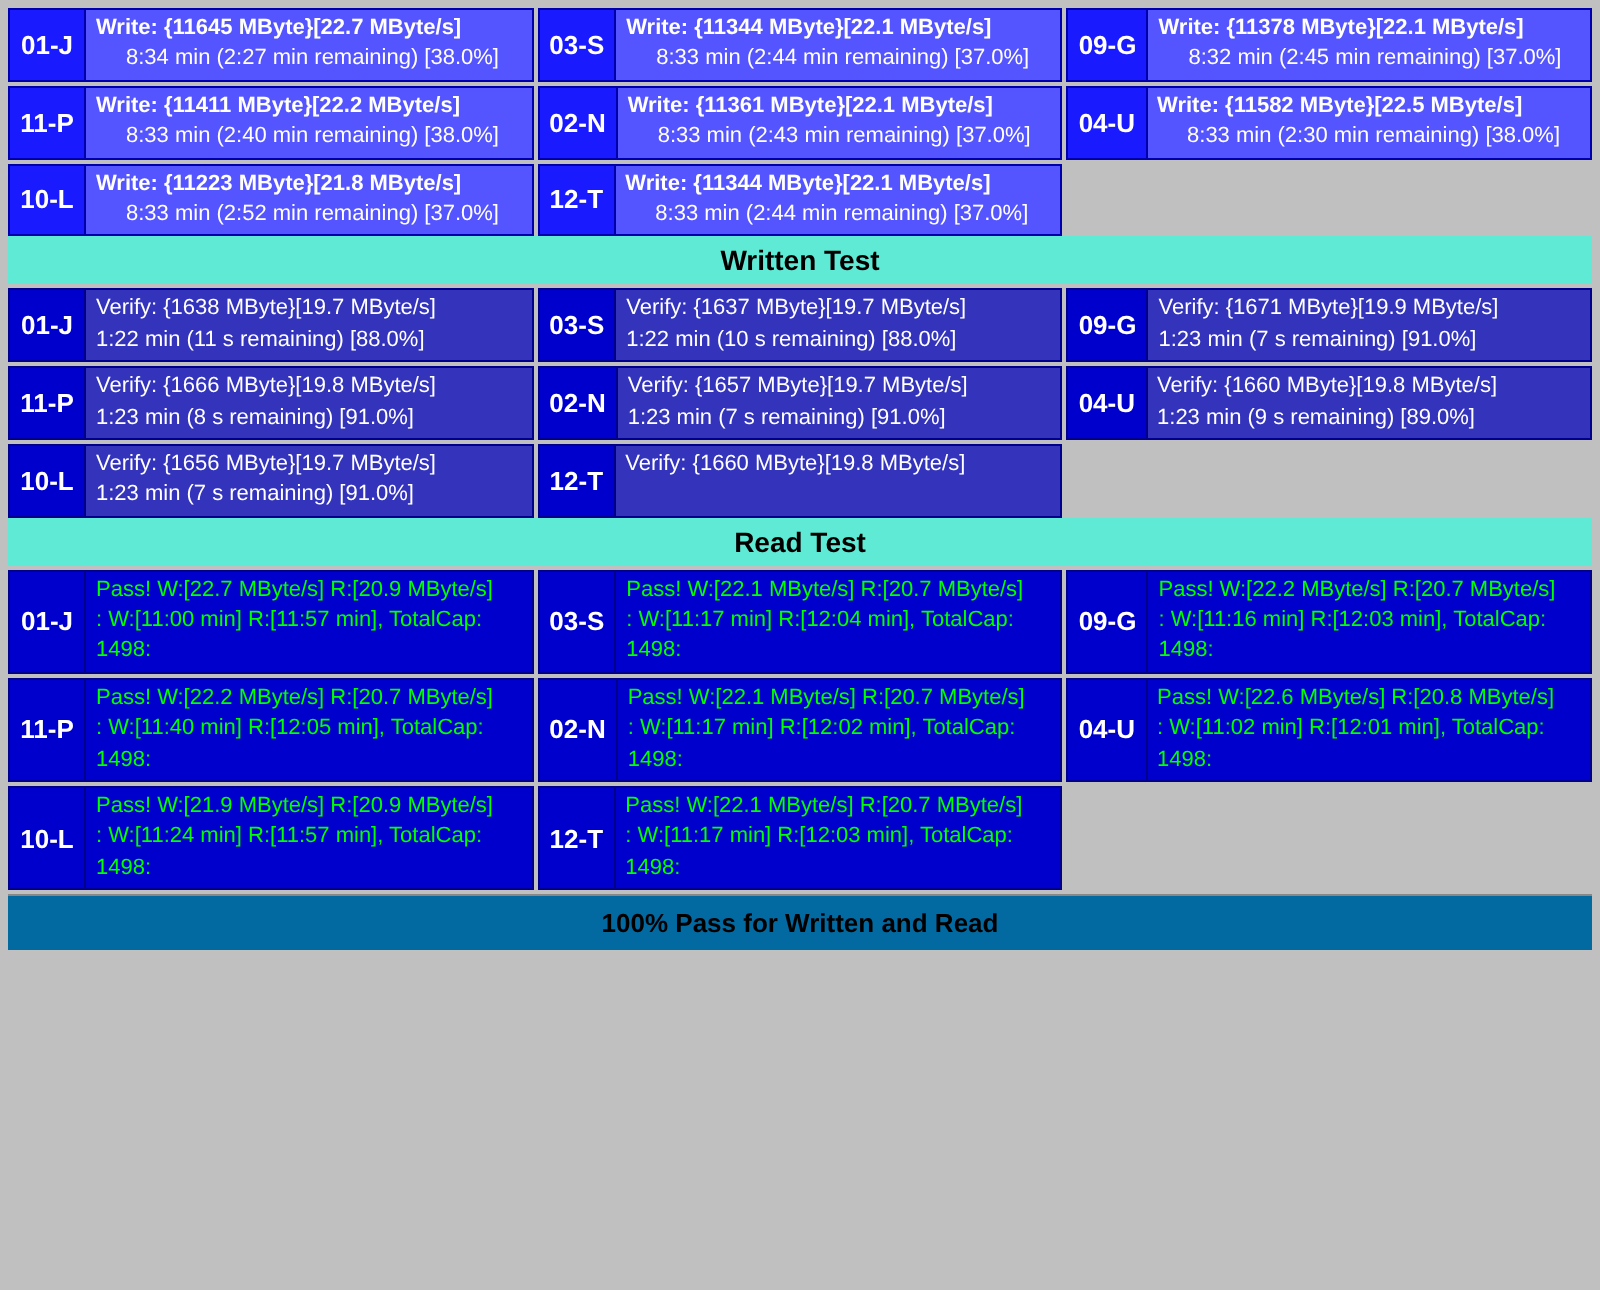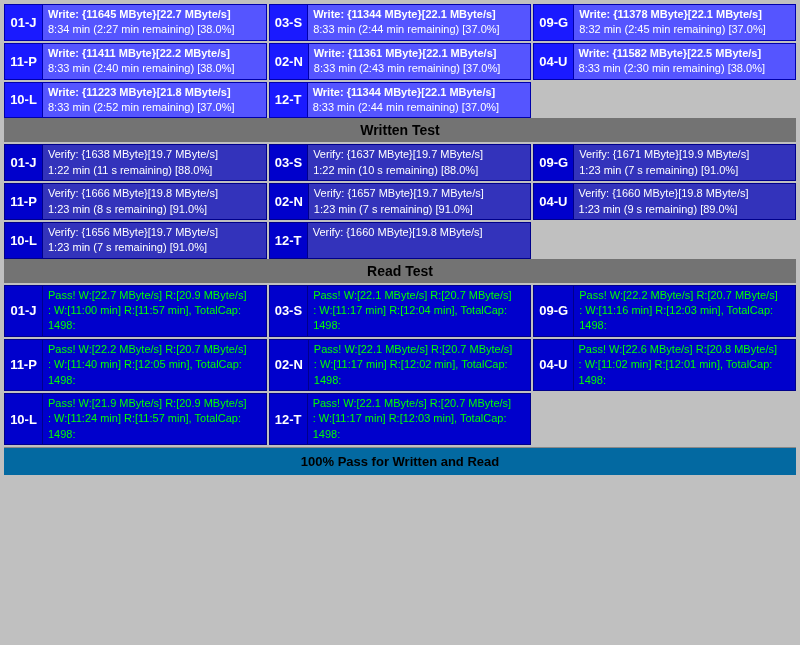--- a/index.html
+++ b/index.html
@@ -49,24 +49,25 @@
       flex: 1;
       font-size: 11px;
       line-height: 1.4;
     }
     .device-info .line1 {
       font-weight: bold;
       font-size: 11px;
     }
     .device-info .line2 {
       font-size: 11px;
+      margin-left: 15px;
     }
     .section-header {
       text-align: center;
-      background: #737373;
+      background: #5eead4;
       padding: 4px 0;
       font-size: 14px;
       font-weight: bold;
       color: #000;
     }
     
     .verify-cell {
       display: flex;
       align-items: stretch;
       background: #0000cc;

